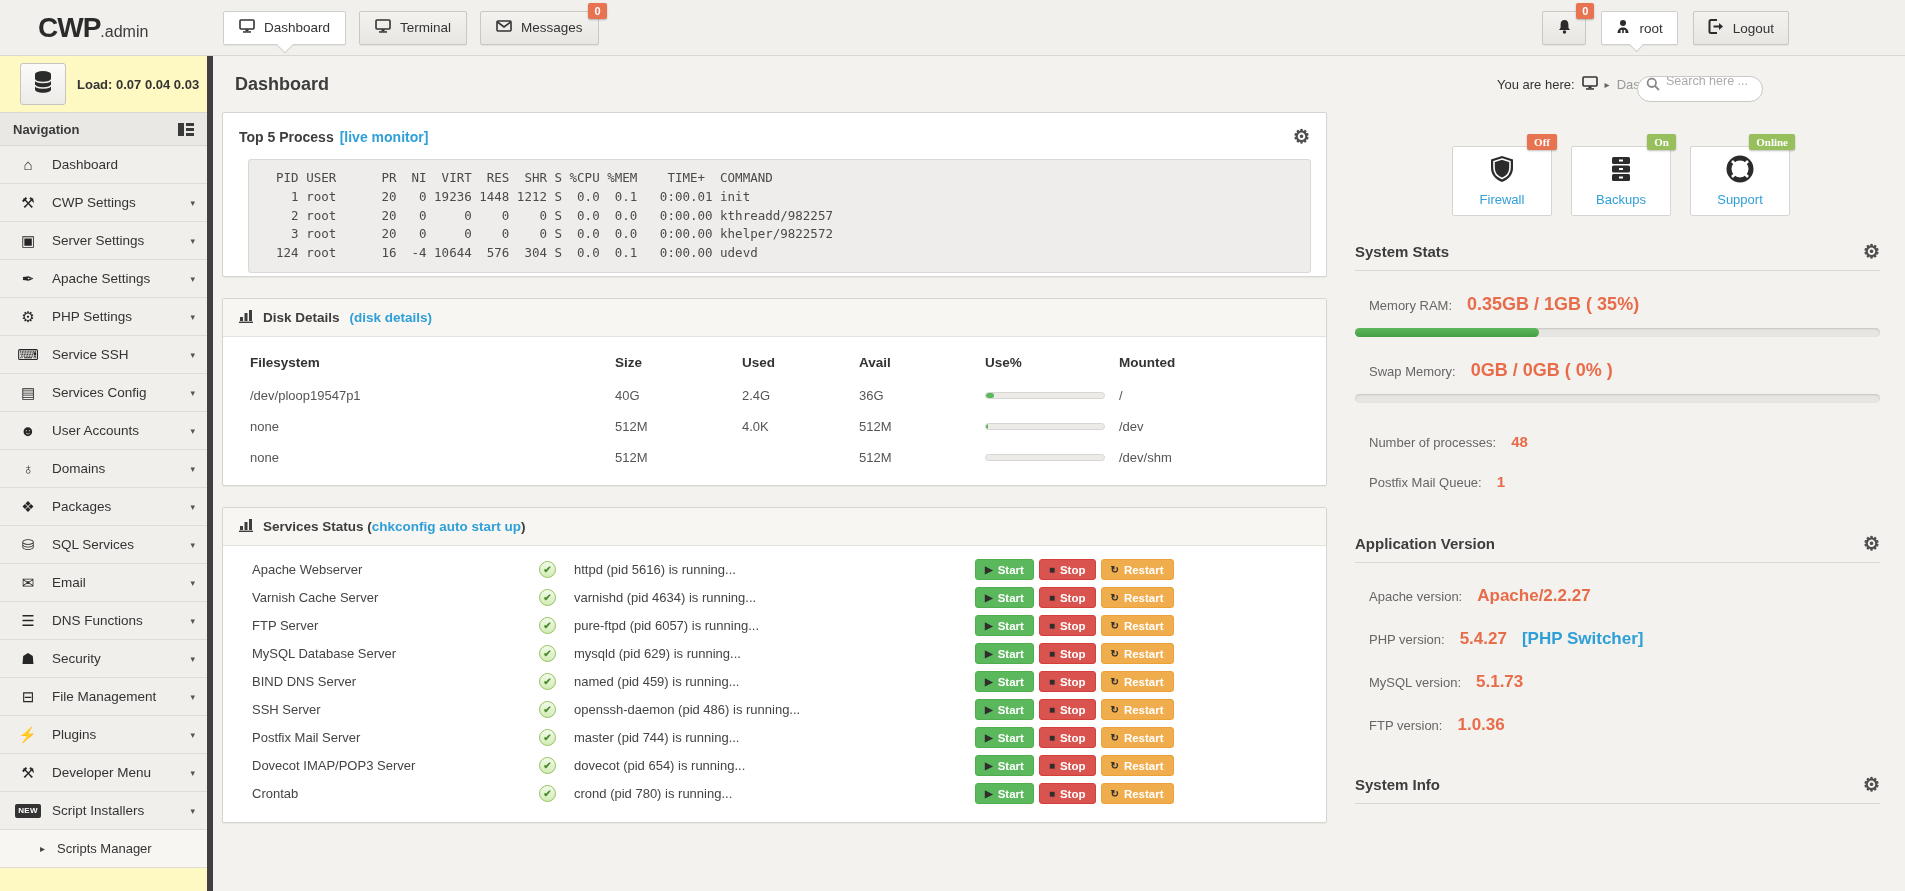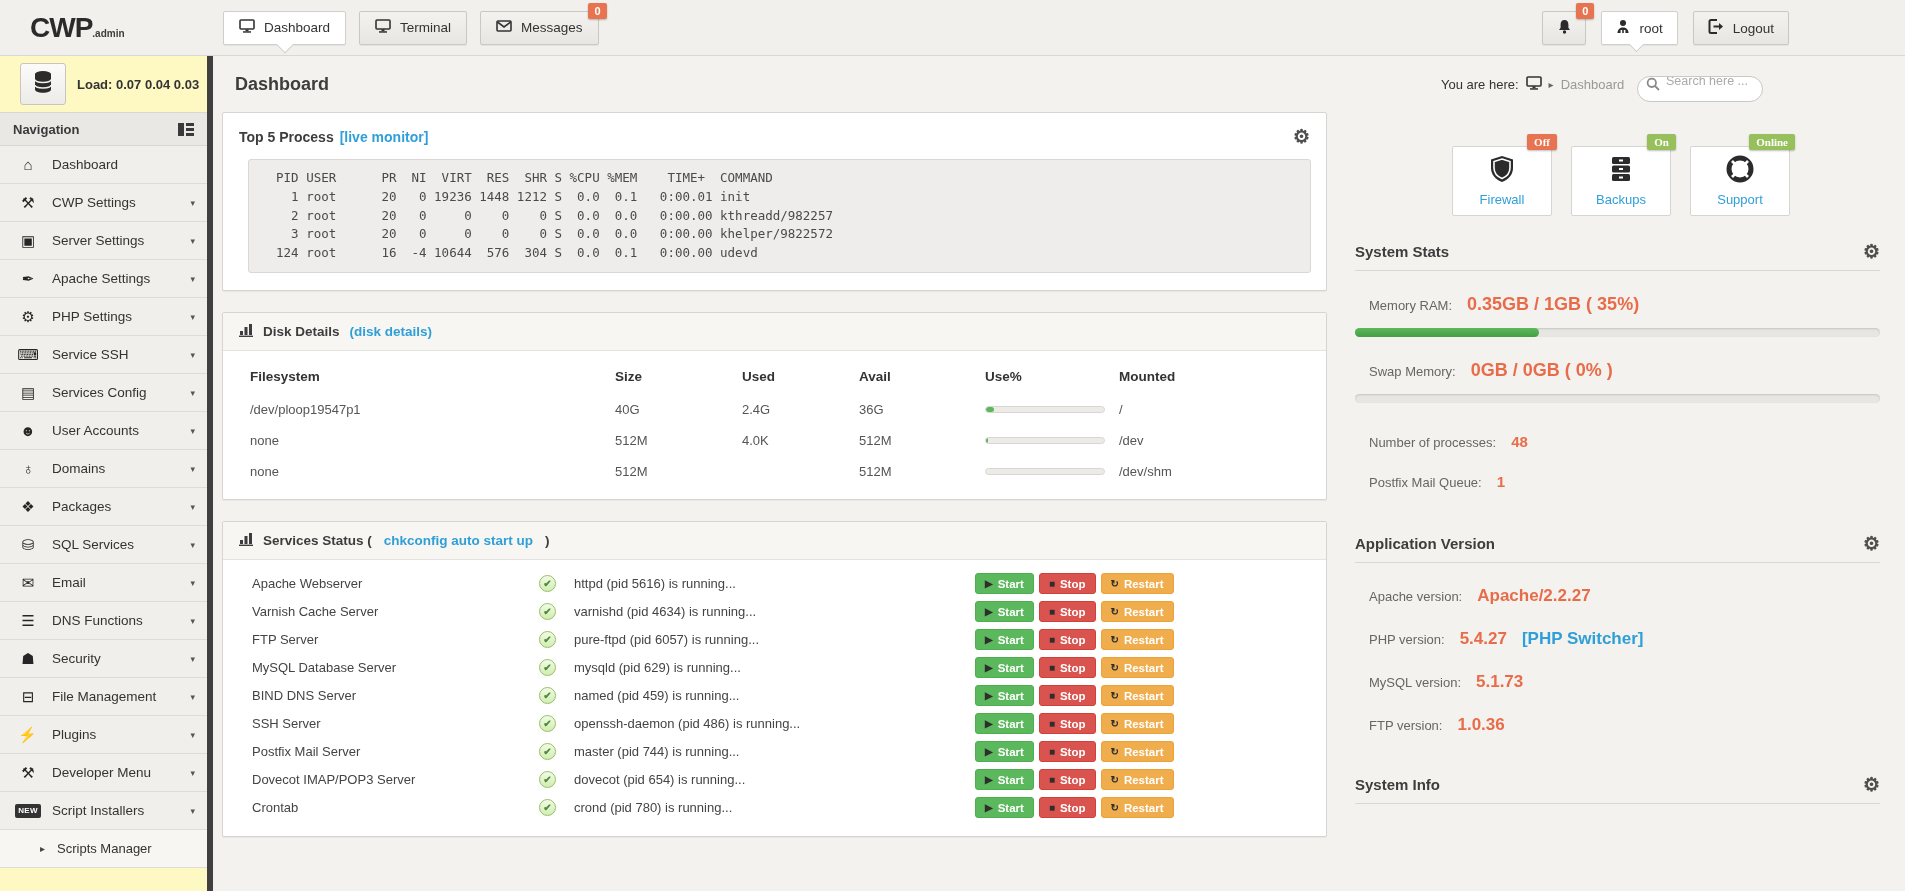--- a/index.html
+++ b/index.html
@@ -3,22 +3,22 @@
 <meta charset="utf-8">
 <style>
   * { box-sizing: border-box; margin: 0; padding: 0; }
   html,body { width:1905px; height:891px; }
   body { font-family:"Liberation Sans", sans-serif; background:#f3f2ee; color:#333; }
   #root { width:1905px; height:891px; overflow:hidden; position:relative; background:#f3f2ee; }
 
   
   .header { height:56px; background:#f1f0ec; border-bottom:1px solid #d9d8d4; display:flex; align-items:center; position:relative; z-index:5; }
   .logo { margin-left:30px; width:178px; white-space:nowrap; }
-  .logo .cwp { font-size:28px; font-weight:bold; color:#2b2b2b; letter-spacing:-1px; }
-  .logo .adm { font-size:10px; font-weight:bold; color:#3c3c3c; }
+  .logo .cwp { font-size:28px; font-weight:bold; color:#2b2b2b; letter-spacing:-1px;margin-left:8px; }
+  .logo .adm { font-size:16px; font-weight:normal; color:#3c3c3c; }
   .tabs { display:flex; gap:13px; margin-left:15px; }
   .tab { position:relative; height:34px; padding:0 15px; display:flex; align-items:center; gap:9px;
          font-size:13.5px; color:#333; background:linear-gradient(#f3f2ee,#e7e6e2);
          border:1px solid #c9c8c4; border-radius:2px; box-shadow:0 1px 1px rgba(0,0,0,.06); cursor:pointer; }
   .tab.active { background:#fff; border-color:#d0cfcb; }
   .tab.active::after { content:''; position:absolute; left:50%; bottom:-7px; width:11px; height:11px; background:#fff;
          transform:translateX(-50%) rotate(45deg); border-right:1px solid #d0cfcb; border-bottom:1px solid #d0cfcb; }
   .nbadge { position:absolute; top:-9px; right:-9px; background:#e87350; color:#fff; font-size:11px; font-weight:bold;
          padding:2px 6px; border-radius:2px; box-shadow:0 1px 2px rgba(0,0,0,.25); }
   .hright { position:absolute; right:116px; top:11px; display:flex; gap:15px; align-items:flex-start; }
@@ -48,21 +48,21 @@
   .side-icon.new { font-size:8px; font-weight:bold; background:#333; color:#fff; border-radius:2px;
          padding:3px 2px; letter-spacing:.3px; line-height:1; }
   .side-caret { margin-left:auto; font-size:9px; color:#555; }
   .side-sub { height:38px; display:flex; align-items:center; gap:12px; padding:0 12px 0 40px;
          border-bottom:1px solid #dddcd8; background:#f7f6f2; font-size:13px; color:#333; cursor:pointer; }
   .side-sub .arr { font-size:10px; color:#444; }
 
   
   .subheader { height:56px; position:relative; display:flex; align-items:center; }
   .page-title { margin-left:22px; font-size:18px; font-weight:bold; color:#3d3d3d; }
-  .breadcrumb { position:absolute; left:1228px; top:20px; display:flex; align-items:center; gap:7px; font-size:13px; color:#333; }
+  .breadcrumb { position:absolute; left:1284px; top:20px; display:flex; align-items:center; gap:7px; font-size:13px; color:#333; }
   .breadcrumb .sep { color:#666; font-size:10px; }
   .breadcrumb .cur { color:#999; }
   .searchwrap { position:absolute; left:1424px; top:15px; }
   .searchwrap svg { position:absolute; left:9px; top:6px; }
   .searchwrap input { width:126px; height:26px; border:1px solid #c9c8c4; border-radius:14px; background:#fff;
          padding:0 10px 16px 28px; font-size:12.5px; color:#555; outline:none; font-family:"Liberation Sans",sans-serif; }
   .searchwrap input::placeholder { color:#aaa; }
 
   
   .cols { display:flex; }
@@ -70,21 +70,21 @@
   .right-col { flex:1; min-width:0; padding-right:25px; }
 
   .panel { width:1105px; background:#fff; border:1px solid #d6d5d1; border-radius:2px;
          box-shadow:0 1px 1px rgba(0,0,0,.05); margin-bottom:21px; }
   .panel-hd { height:38px; display:flex; align-items:center; gap:10px; padding:0 16px; background:#f7f6f3;
          border-bottom:1px solid #e4e3df; font-size:13.5px; font-weight:bold; color:#3d3d3d; }
   .bluelink { color:#2f9fd8; font-weight:bold; cursor:pointer; }
   .gear { margin-left:auto; font-size:19px; color:#4f4f4f; cursor:pointer; line-height:1; }
 
   
-  .p5 { padding:14px 16px 17px; }
+  .p5 { padding:14px 16px 3px; }
   .p5 .ttl { display:flex; align-items:center; gap:6px; font-size:14px; font-weight:bold; color:#3d3d3d; }
   .p5 pre { margin:13px 0 0 9px; width:1063px; background:#eeedeb; border:1px solid #d9d8d4; border-radius:3px;
          padding:9px 12px; font:12.5px/1.5 "DejaVu Sans Mono", monospace; color:#4a4a4a; overflow:hidden; }
 
   
   .disk-table { padding:8px 27px 12px; }
   .disk-row { display:grid; grid-template-columns:365px 127px 117px 126px 134px auto; align-items:center;
          height:31px; font-size:13px; color:#555; }
   .disk-row.head { font-weight:bold; color:#333; font-size:13.5px; height:35px; }
   .bar { width:120px; height:7px; background:#ecebe8; border:1px solid #d7d6d2; border-radius:4px; overflow:hidden; }
@@ -402,21 +402,21 @@
           </div>
 
           <div class="panel">
             <div class="panel-hd">
               <span><svg width="14" height="14" viewBox="0 0 14 14">
                     <rect x="1" y="8" width="3" height="4" fill="#3d3d3d"></rect>
                     <rect x="5.5" y="4" width="3" height="8" fill="#3d3d3d"></rect>
                     <rect x="10" y="1" width="3" height="11" fill="#3d3d3d"></rect>
                     <rect x="0" y="12.6" width="14" height="1.4" fill="#3d3d3d"></rect>
                   </svg></span>
-              <span style="display:flex; gap:12px;">
+              <span style="display:flex; gap:0;">
                 <span>Services Status (</span>
                   <span class="bluelink">chkconfig auto start up</span>
                   <span>)</span>
               </span>
             </div>
             <div class="svc-rows">
 
               <div class="svc-row">
                 <span>Apache Webserver</span>
                 <span class="check">✔</span>

